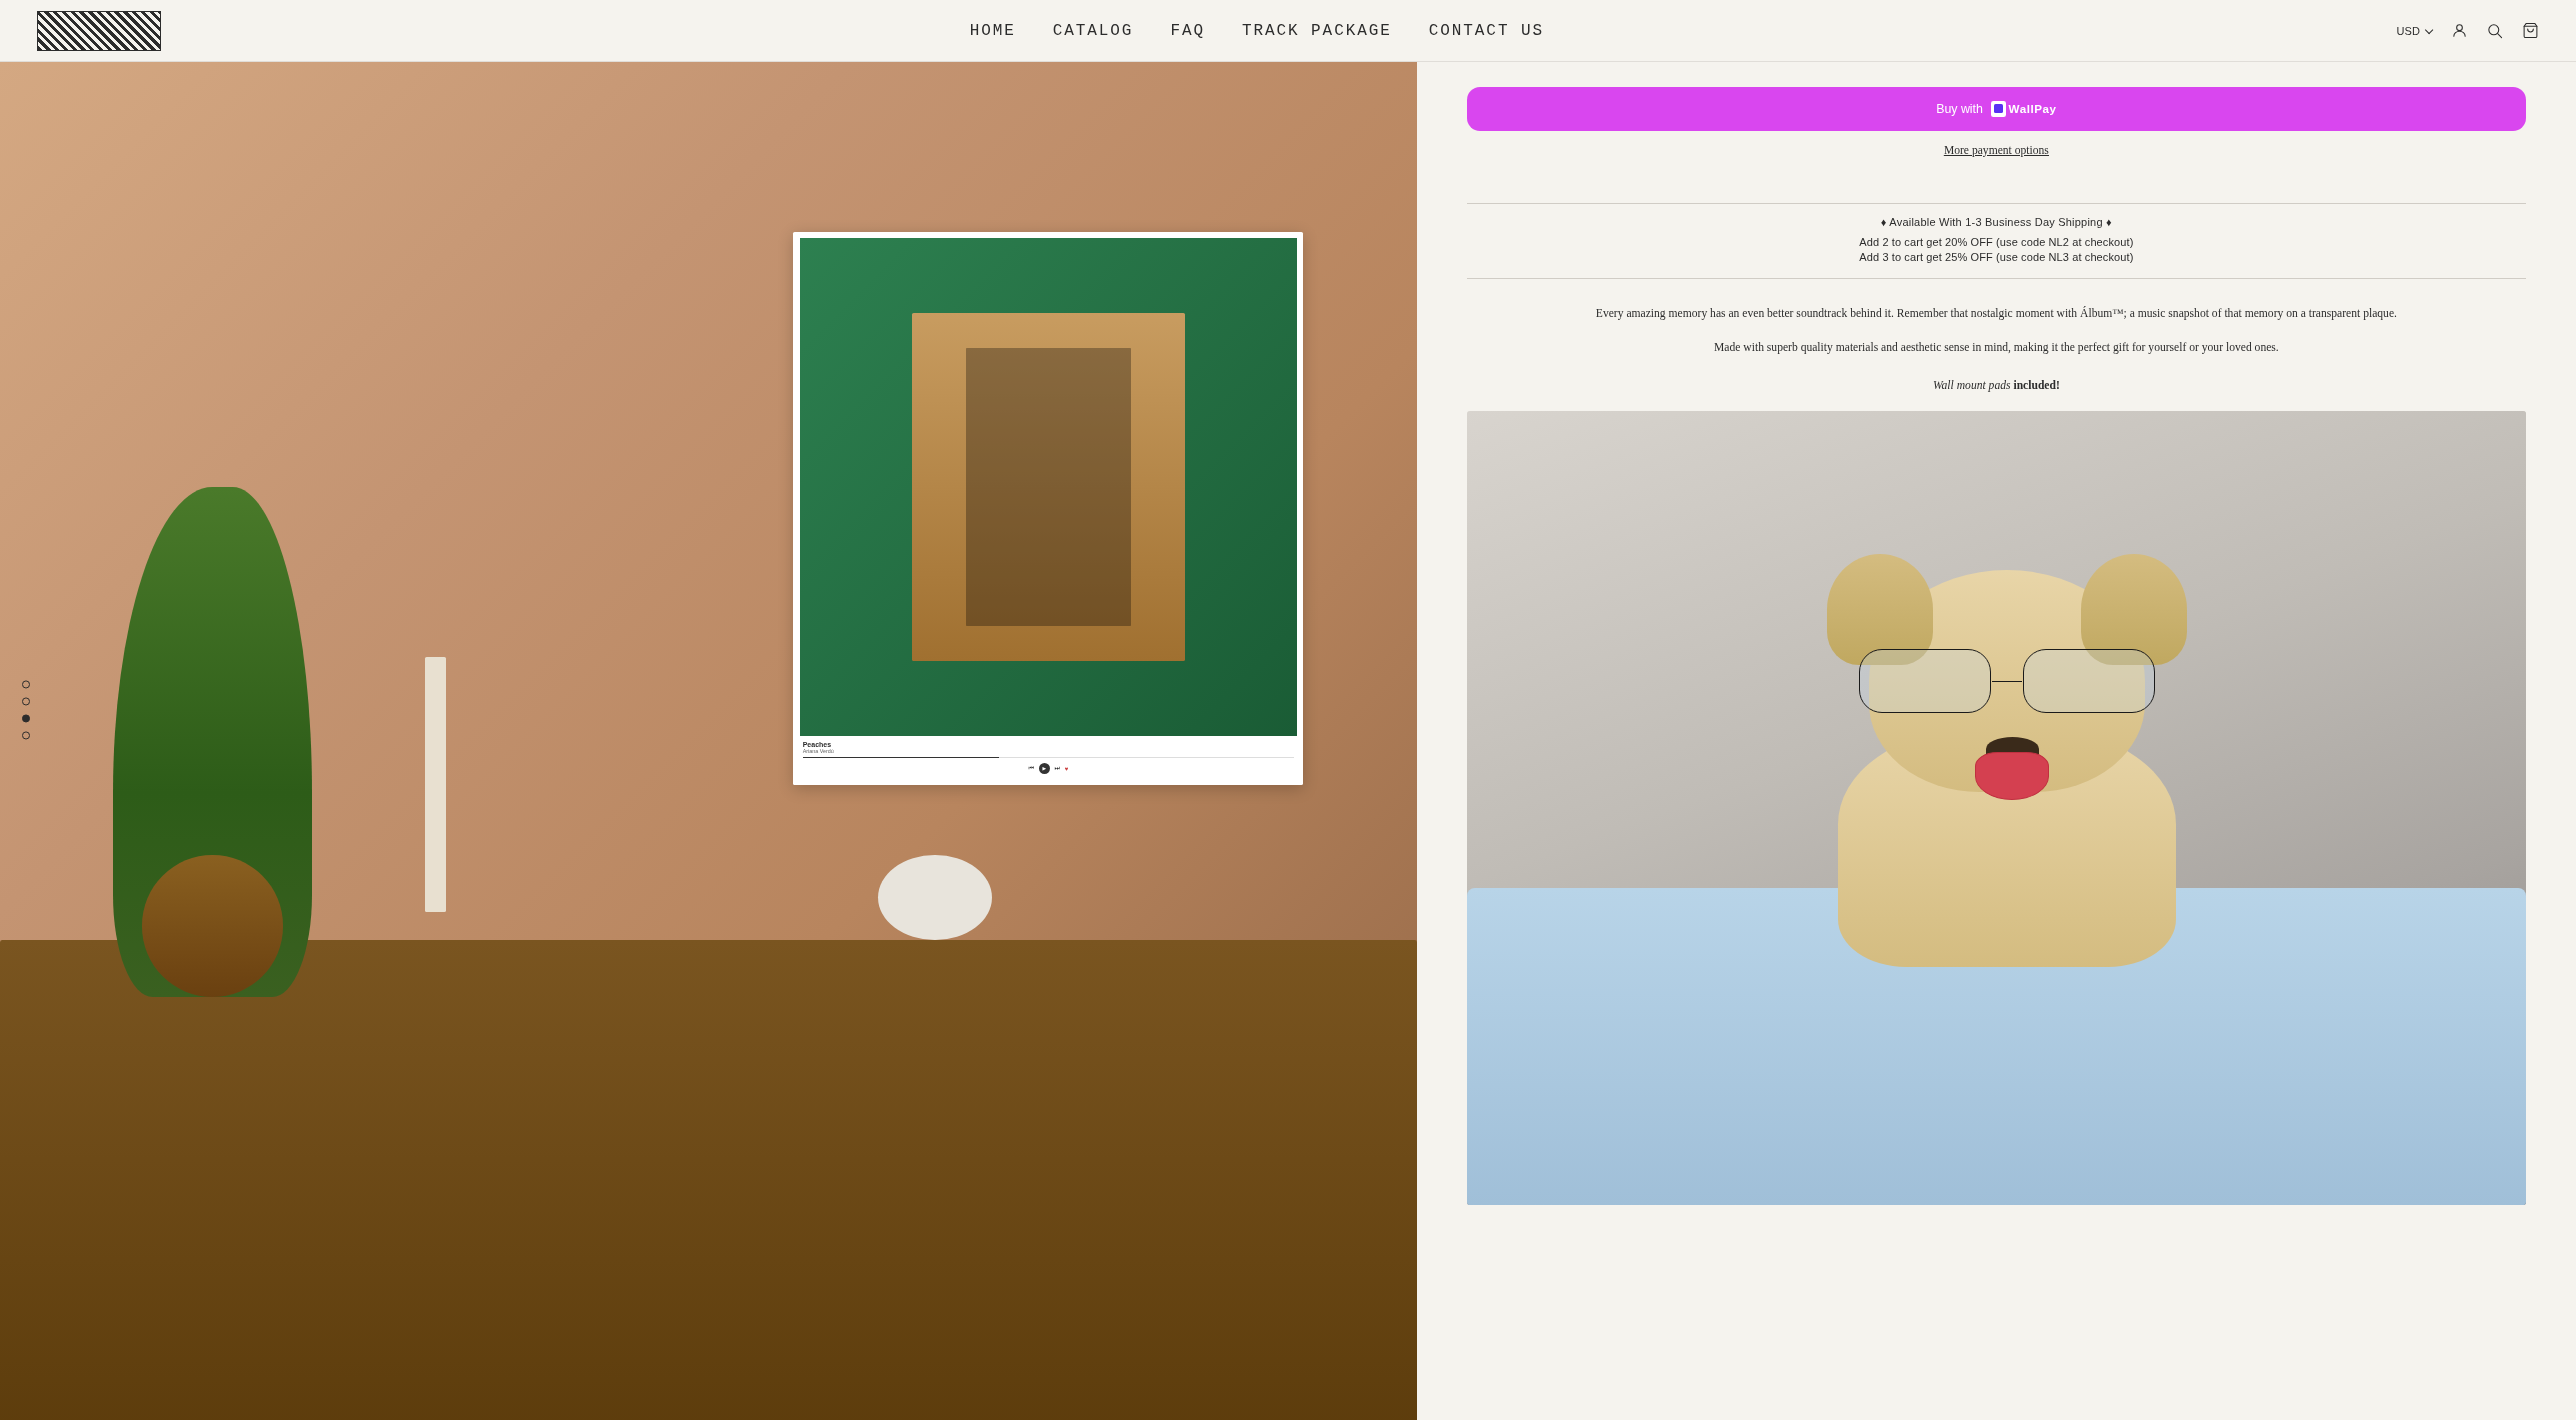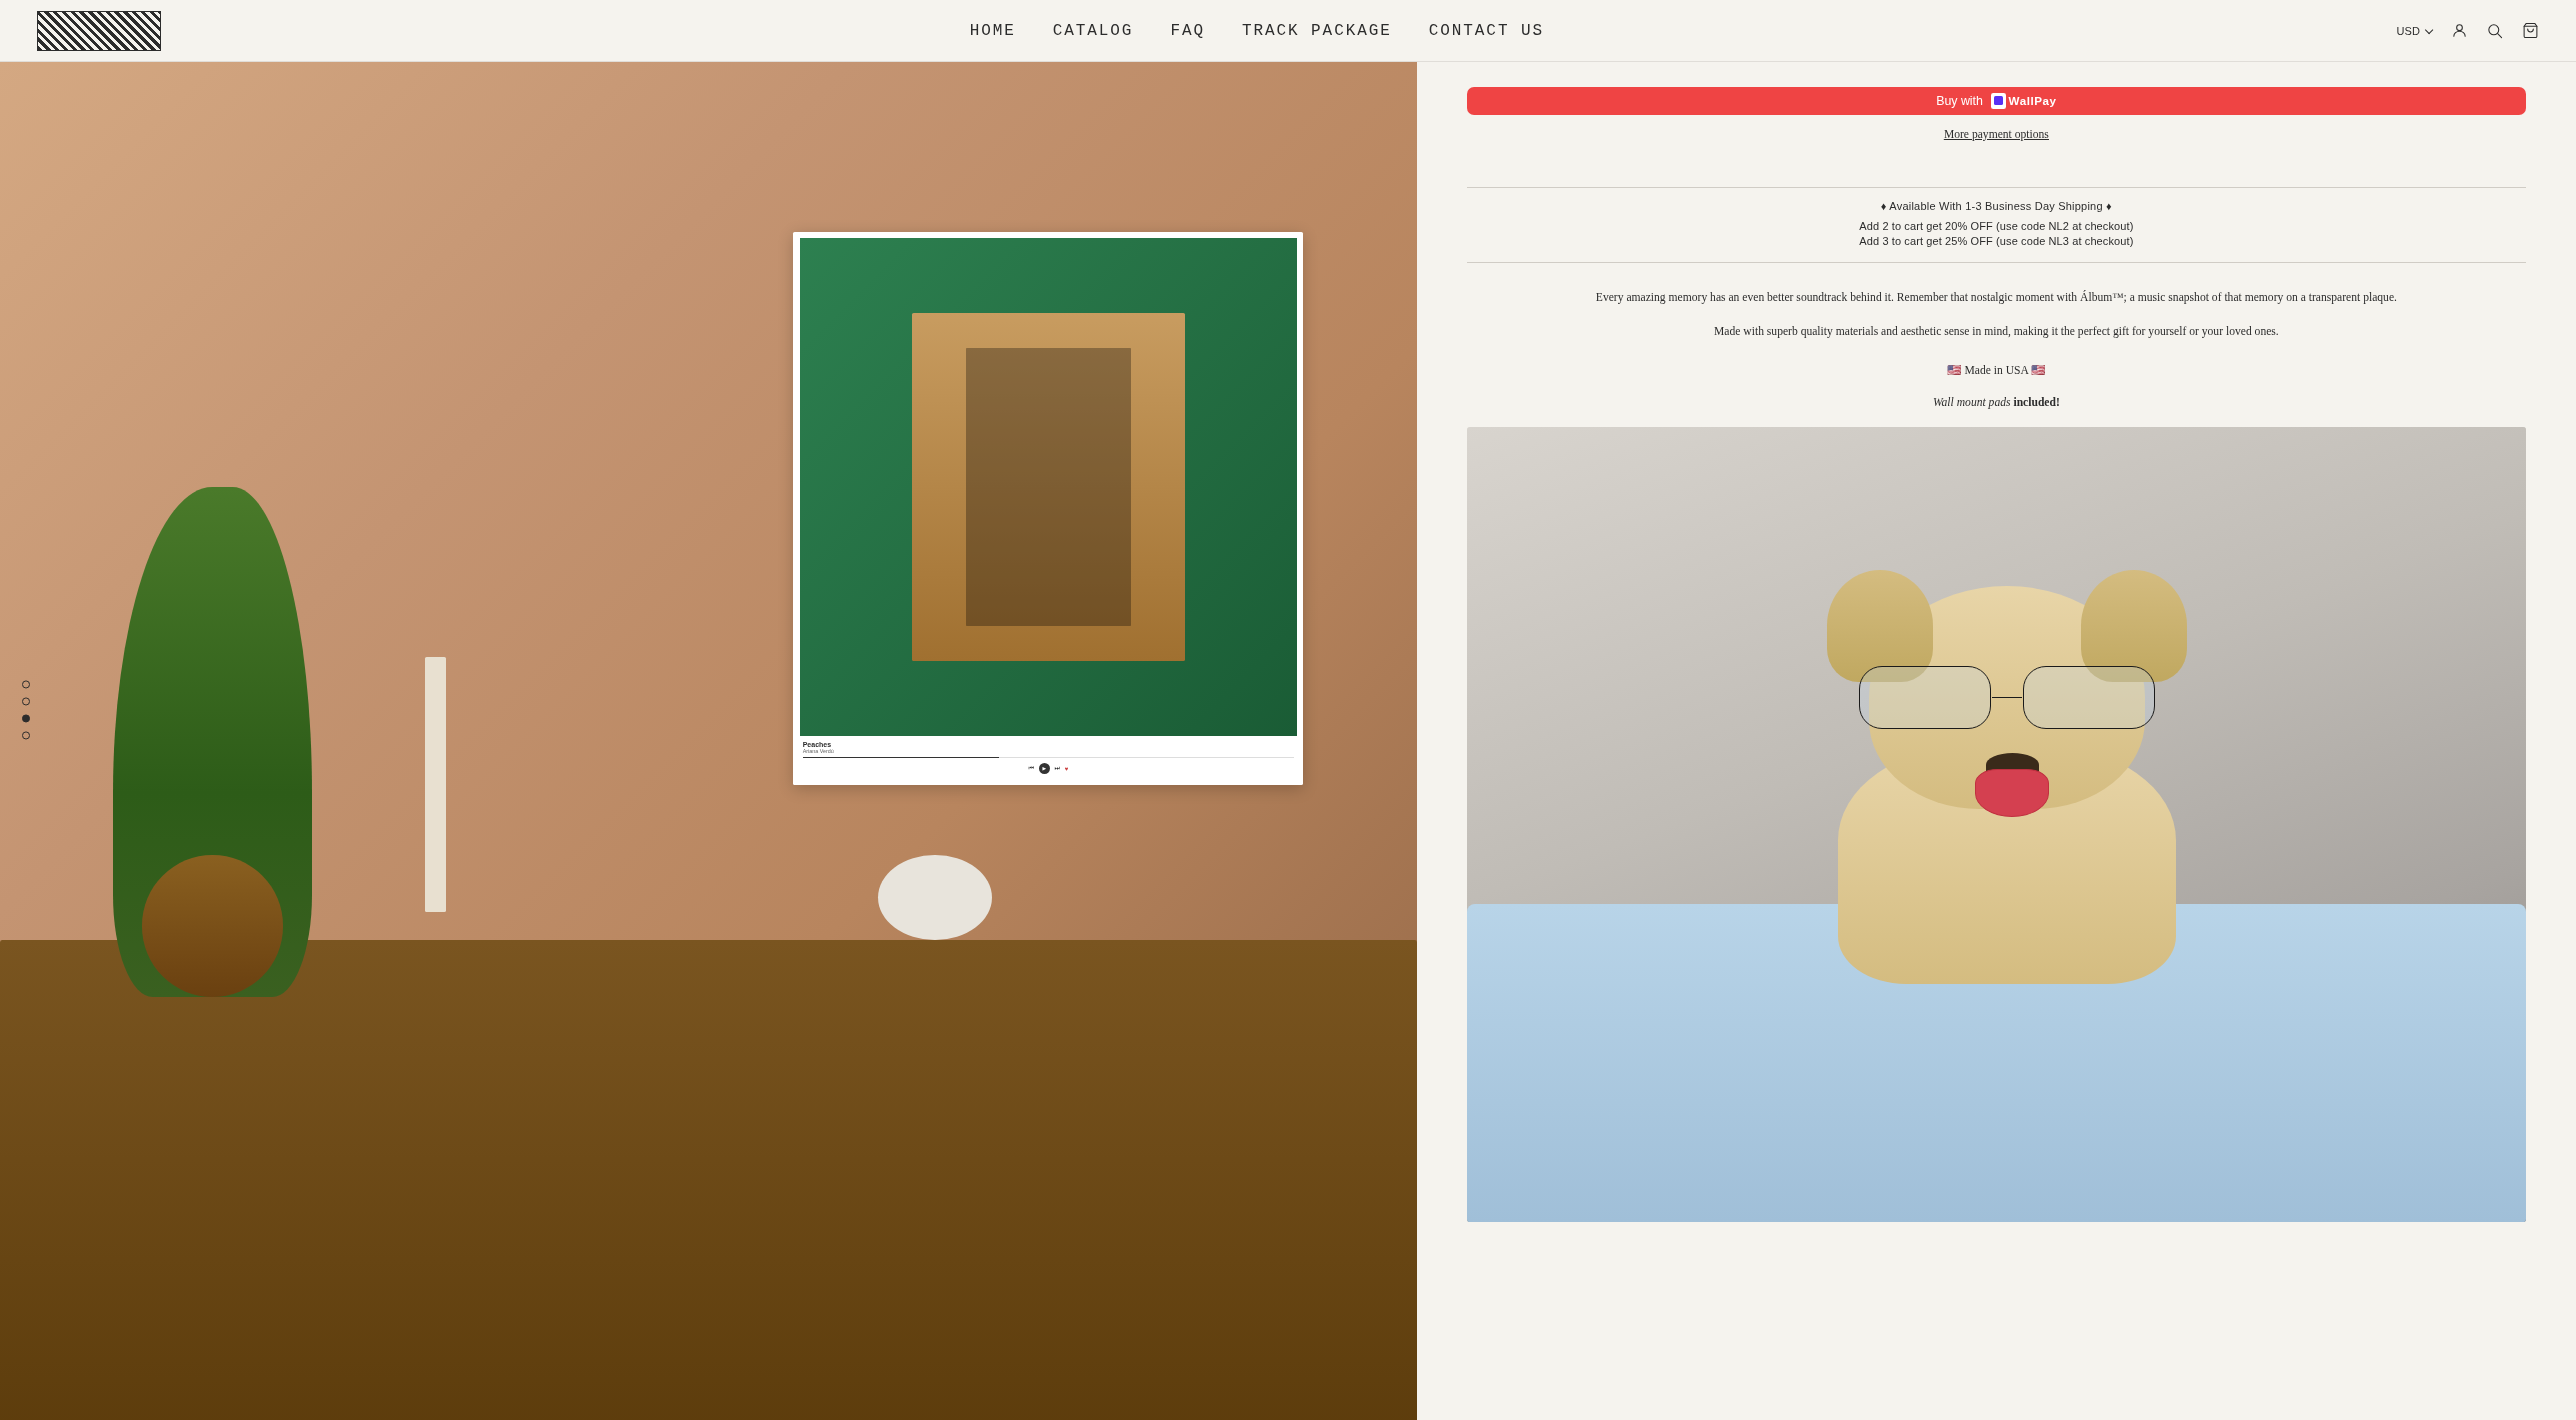--- a/index.html
+++ b/index.html
@@ -216,24 +216,24 @@
     
     .right-panel {
       width: 45%;
       padding: 25px 50px;
       background: #f5f3ee;
     }
 
     
     .shopify-pay-button {
       width: 100%;
-      background: #ef4444;
+      background: #d946ef;
       border: none;
-      border-radius: 7px;
-      padding: 6px;
+      border-radius: 13px;
+      padding: 14px;
       cursor: pointer;
       display: flex;
       align-items: center;
       justify-content: center;
       gap: 7.8px;
       margin-bottom: 12.4px;
     }
 
     .shopify-pay-text {
       color: white;
@@ -496,21 +496,20 @@
       <p class="shipping-badge">♦  Available With  1-3  Business Day  Shipping  ♦</p>
       <p class="promo-line">Add  2  to cart get  20%  OFF (use code  NL2  at checkout)</p>
       <p class="promo-line">Add  3  to cart get  25%  OFF (use code  NL3  at checkout)</p>
     </div>
 
     <div class="product-description">
       <p>Every amazing memory has an even better soundtrack behind it. Remember that nostalgic moment with Álbum™; a music snapshot of that memory on a transparent plaque.</p>
       <p>Made with  superb quality  materials and  aesthetic  sense in mind, making it the perfect gift for yourself or your loved ones.</p>
     </div>
 
-    <div class="made-in-usa">🇺🇸 Made in USA 🇺🇸</div>
 
     <div class="wall-mount">
       <span>Wall mount pads </span><strong>included!</strong>
     </div>
 
     <div class="dog-image-container">
       <div style="position:absolute;inset:0;background:linear-gradient(160deg,#d8d4ce 0%,#c0bcb6 40%,#a8a4a0 70%,#888480 100%);"></div>
 
       <div class="pillow-bg"></div>
 

